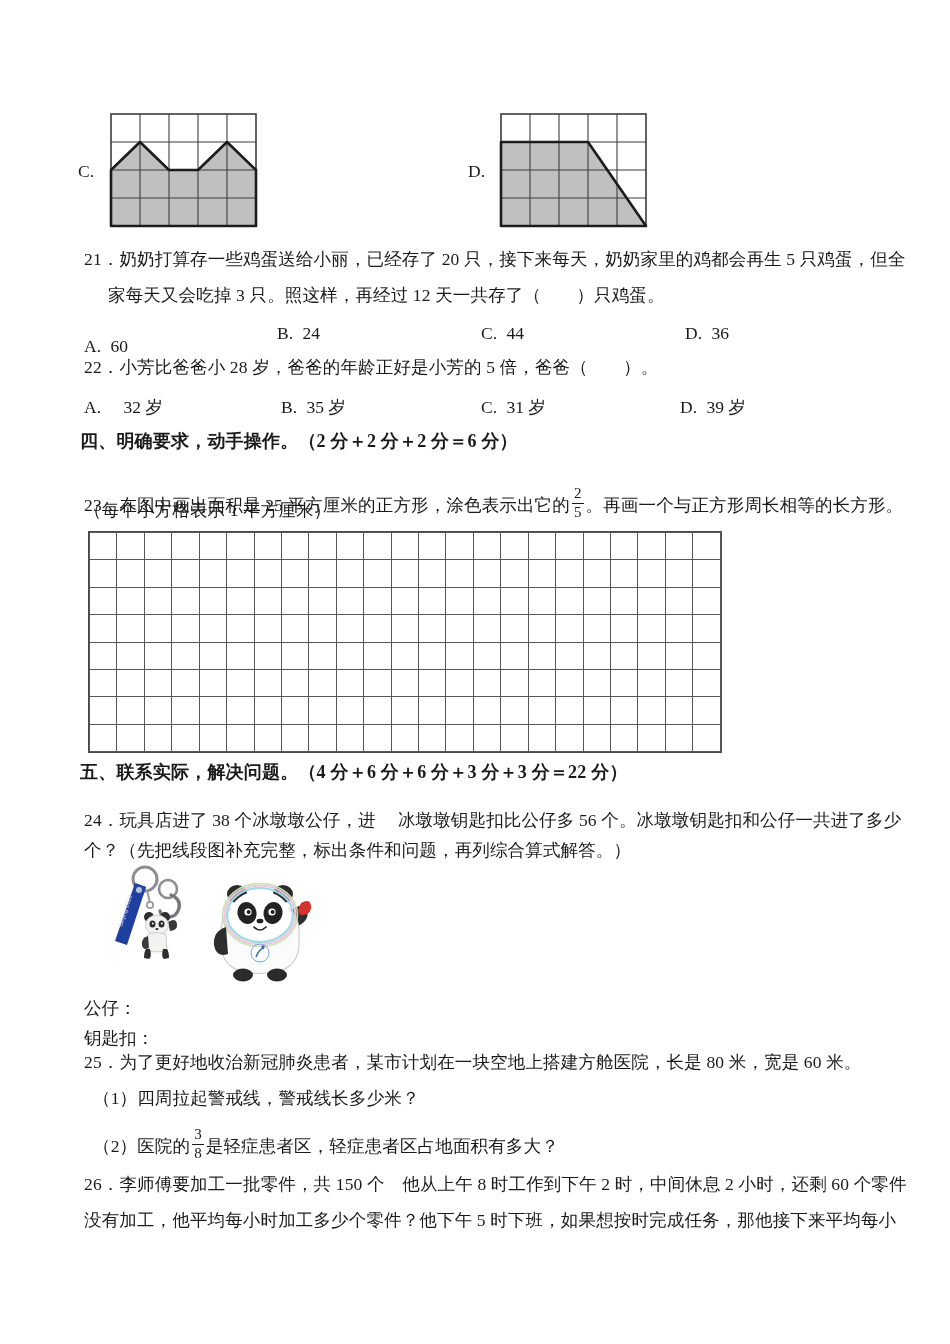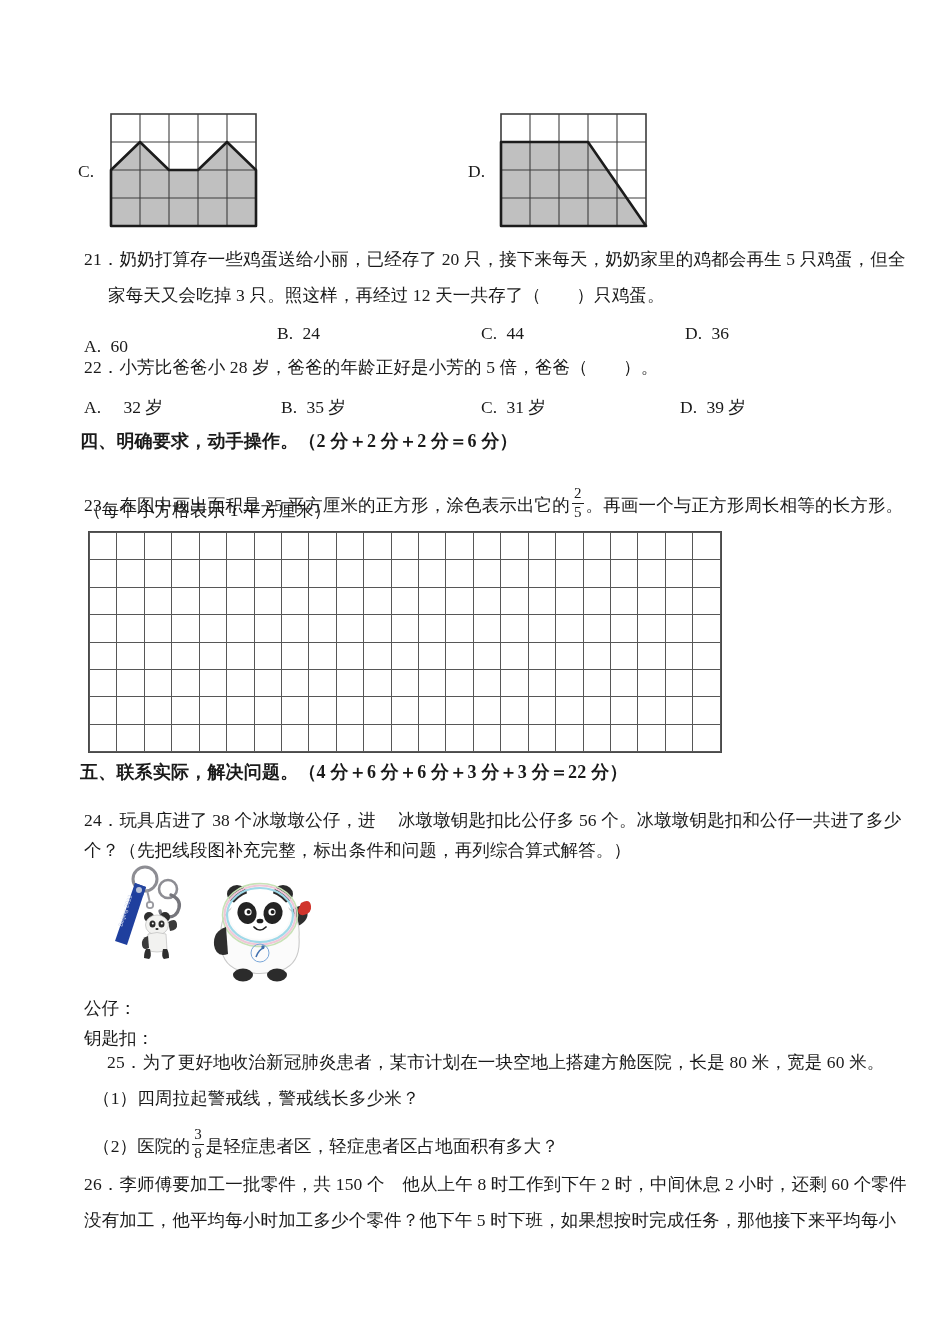--- a/index.html
+++ b/index.html
@@ -487,21 +487,21 @@
 
         <ellipse cx="138" cy="110" rx="10" ry="6.5" fill="#2b2b2b"></ellipse>
         <ellipse cx="172" cy="110" rx="10" ry="6.5" fill="#2b2b2b"></ellipse>
       </g>
     </svg>
   </div>
 
   <div class="label-txt" style="left:84px; top:996px;">公仔：</div>
   <div class="label-txt" style="left:84px; top:1026px;">钥匙扣：</div>
 
-  <div class="q-line" style="left:84px; top:1054px;margin-left:23px;">25．为了更好地收治新冠肺炎患者，某市计划在一块空地上搭建方舱医院，长是 80 米，宽是 60 米。</div>
+  <div class="q-line" style="left:84px; top:1054px;">25．为了更好地收治新冠肺炎患者，某市计划在一块空地上搭建方舱医院，长是 80 米，宽是 60 米。</div>
   <div class="q-line" style="left:93px; top:1090px;">（1）四周拉起警戒线，警戒线长多少米？</div>
   <div class="q-line" style="left:93px; top:1128px;">
     <span>（2）医院的</span><span class="frac"><span class="num">3</span><span class="bar"></span><span class="den">8</span></span><span>是轻症患者区，轻症患者区占地面积有多大？</span>
   </div>
 
   <div class="q-line" style="left:84px; top:1176px;">26．李师傅要加工一批零件，共 150 个　他从上午 8 时工作到下午 2 时，中间休息 2 小时，还剩 60 个零件</div>
   <div class="q-line" style="left:84px; top:1212px;">没有加工，他平均每小时加工多少个零件？他下午 5 时下班，如果想按时完成任务，那他接下来平均每小</div>
 
 </div>
 

